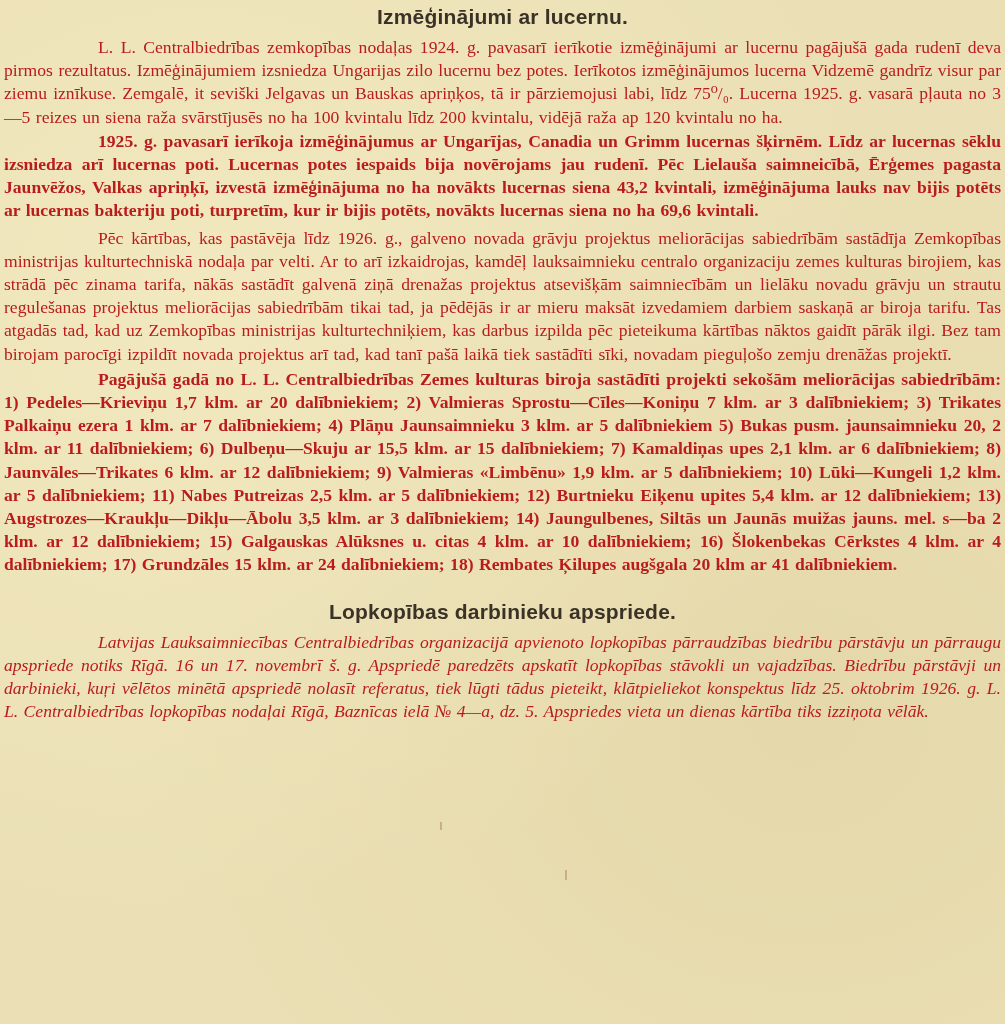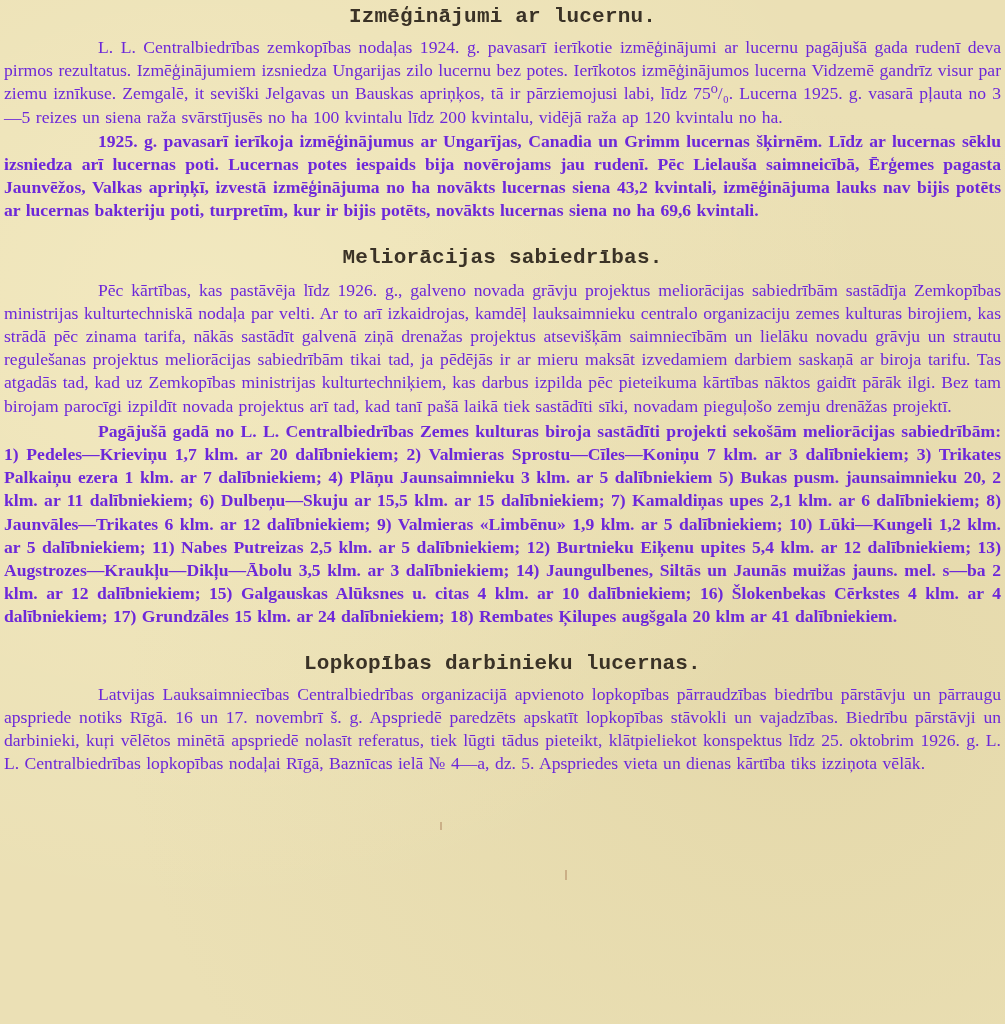--- a/index.html
+++ b/index.html
@@ -19,71 +19,70 @@
   }
   .page {
     position: relative;
     width: 1005px;
     height: 1024px;
     box-sizing: border-box;
     padding: 0 4px 0 4px;
   }
   .section-title {
     text-align: center;
-    font-family: Liberation Mono, monospace;
+    font-family: Liberation Sans, sans-serif;
     font-weight: bold;
     font-size: 21px;
     letter-spacing: 0.2px;
     color: #3a3226;
     margin: 0;
     line-height: 26px;
   }
   .para {
     font-family: "Liberation Serif", "DejaVu Serif", serif;
     font-size: 17.6px;
     line-height: 23.2px;
     text-align: justify;
     text-align-last: left;
     margin: 0;
     text-indent: 94px;
-    color: #6d28d9;
+    color: #b91c1c;
     word-spacing: 1px;
   }
   #s1-title { padding-top: 4px; height: 30px; }
   #s1-p1 { margin-top: 2px; }
   #s1-p2 { margin-top: 1px; font-weight: bold; }
   #s2-title { margin-top: 18px; height: 34px; line-height: 34px; }
   #s2-p1 { margin-top: 4px; }
   #s2-p2 { margin-top: 2px; font-weight: bold; }
   #s3-title { margin-top: 18px; height: 34px; line-height: 34px; }
-  #s3-p1 { margin-top: 2px; }
+  #s3-p1 { margin-top: 2px; font-style: italic; }
   .specks {
     position: absolute;
     width: 2px; height: 8px;
     background: #b8916b;
     opacity: 0.6;
   }
 </style>
 </head>
 <body>
 
 <div class="page">
 
   <section>
     <h2 id="s1-title" class="section-title">Izmēģinājumi ar lucernu.</h2>
     <p id="s1-p1" class="para">L. L. Centralbiedrības zemkopības nodaļas 1924. g. pavasarī ierīkotie izmēģinājumi ar lucernu pagājušā gada rudenī deva pirmos rezultatus. Izmēģinājumiem izsniedza Ungarijas zilo lucernu bez potes. Ierīkotos izmēģinājumos lucerna Vidzemē gandrīz visur par ziemu iznīkuse. Zemgalē, it seviški Jelgavas un Bauskas apriņķos, tā ir pārziemojusi labi, līdz 75⁰/₀. Lucerna 1925. g. vasarā pļauta no 3—5 reizes un siena raža svārstījusēs no ha 100 kvintalu līdz 200 kvintalu, vidējā raža ap 120 kvintalu no ha.</p>
     <p id="s1-p2" class="para">1925. g. pavasarī ierīkoja izmēģinājumus ar Ungarījas, Canadia un Grimm lucernas šķirnēm. Līdz ar lucernas sēklu izsniedza arī lucernas poti. Lucernas potes iespaids bija novērojams jau rudenī. Pēc Lielauša saimneicībā, Ērģemes pagasta Jaunvēžos, Valkas apriņķī, izvestā izmēģinājuma no ha novākts lucernas siena 43,2 kvintali, izmēģinājuma lauks nav bijis potēts ar lucernas bakteriju poti, turpretīm, kur ir bijis potēts, novākts lucernas siena no ha 69,6 kvintali.</p>
   </section>
 
   <section>
-    <h2 id="s2-title" class="section-title">Meliorācijas sabiedrības.</h2>
     <p id="s2-p1" class="para">Pēc kārtības, kas pastāvēja līdz 1926. g., galveno novada grāvju projektus meliorācijas sabiedrībām sastādīja Zemkopības ministrijas kulturtechniskā nodaļa par velti. Ar to arī izkaidrojas, kamdēļ lauksaimnieku centralo organizaciju zemes kulturas birojiem, kas strādā pēc zinama tarifa, nākās sastādīt galvenā ziņā drenažas projektus atsevišķām saimniecībām un lielāku novadu grāvju un strautu regulešanas projektus meliorācijas sabiedrībām tikai tad, ja pēdējās ir ar mieru maksāt izvedamiem darbiem saskaņā ar biroja tarifu. Tas atgadās tad, kad uz Zemkopības ministrijas kulturtechniķiem, kas darbus izpilda pēc pieteikuma kārtības nāktos gaidīt pārāk ilgi. Bez tam birojam parocīgi izpildīt novada projektus arī tad, kad tanī pašā laikā tiek sastādīti sīki, novadam pieguļošo zemju drenāžas projektī.</p>
     <p id="s2-p2" class="para">Pagājušā gadā no L. L. Centralbiedrības Zemes kulturas biroja sastādīti projekti sekošām meliorācijas sabiedrībām: 1) Pedeles—Krieviņu 1,7 klm. ar 20 dalībniekiem; 2) Valmieras Sprostu—Cīles—Koniņu 7 klm. ar 3 dalībniekiem; 3) Trikates Palkaiņu ezera 1 klm. ar 7 dalībniekiem; 4) Plāņu Jaunsaimnieku 3 klm. ar 5 dalībniekiem 5) Bukas pusm. jaunsaimnieku 20, 2 klm. ar 11 dalībniekiem; 6) Dulbeņu—Skuju ar 15,5 klm. ar 15 dalībniekiem; 7) Kamaldiņas upes 2,1 klm. ar 6 dalībniekiem; 8) Jaunvāles—Trikates 6 klm. ar 12 dalībniekiem; 9) Valmieras «Limbēnu» 1,9 klm. ar 5 dalībniekiem; 10) Lūki—Kungeli 1,2 klm. ar 5 dalībniekiem; 11) Nabes Putreizas 2,5 klm. ar 5 dalībniekiem; 12) Burtnieku Eiķenu upites 5,4 klm. ar 12 dalībniekiem; 13) Augstrozes—Kraukļu—Dikļu—Ābolu 3,5 klm. ar 3 dalībniekiem; 14) Jaungulbenes, Siltās un Jaunās muižas jauns. mel. s—ba 2 klm. ar 12 dalībniekiem; 15) Galgauskas Alūksnes u. citas 4 klm. ar 10 dalībniekiem; 16) Šlokenbekas Cērkstes 4 klm. ar 4 dalībniekiem; 17) Grundzāles 15 klm. ar 24 dalībniekiem; 18) Rembates Ķilupes augšgala 20 klm ar 41 dalībniekiem.</p>
   </section>
 
   <section>
-    <h2 id="s3-title" class="section-title">Lopkopības darbinieku lucernas.</h2>
+    <h2 id="s3-title" class="section-title">Lopkopības darbinieku apspriede.</h2>
     <p id="s3-p1" class="para">Latvijas Lauksaimniecības Centralbiedrības organizacijā apvienoto lopkopības pārraudzības biedrību pārstāvju un pārraugu apspriede notiks Rīgā. 16 un 17. novembrī š. g. Apspriedē paredzēts apskatīt lopkopības stāvokli un vajadzības. Biedrību pārstāvji un darbinieki, kuŗi vēlētos minētā apspriedē nolasīt referatus, tiek lūgti tādus pieteikt, klātpieliekot konspektus līdz 25. oktobrim 1926. g. L. L. Centralbiedrības lopkopības nodaļai Rīgā, Baznīcas ielā № 4—a, dz. 5. Apspriedes vieta un dienas kārtība tiks izziņota vēlāk.</p>
   </section>
 
   <div class="specks" style="left:440px; top:822px;"></div>
   <div class="specks" style="left:565px; top:870px; height:10px;"></div>
 </div>
 
 </body></html>

